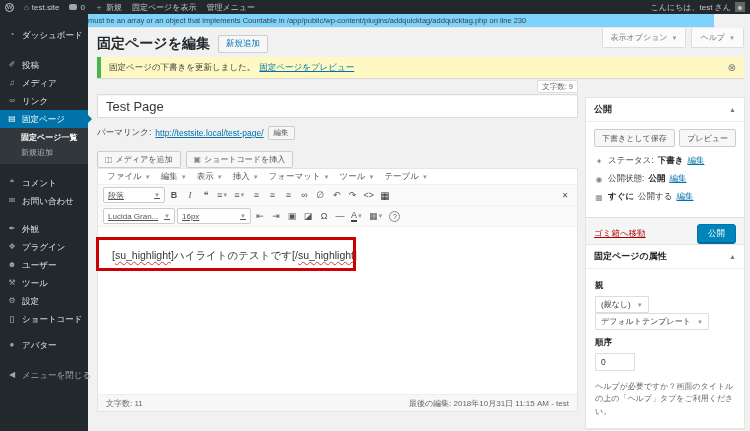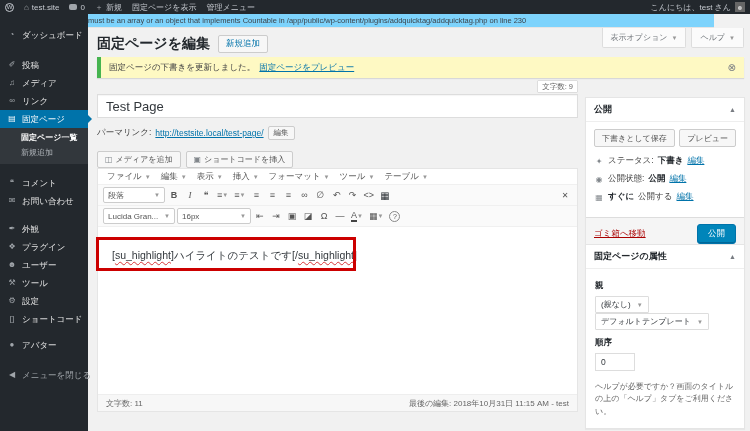--- a/index.html
+++ b/index.html
@@ -94,21 +94,21 @@
   .toolbar { height:21px; display:flex; align-items:center; gap:2px; padding:0 5px;
     border-bottom:1px solid #f0f0f0; background:#fafafa; flex:none; }
   .tb { min-width:14px; height:16px; display:inline-flex; align-items:center; justify-content:center;
     font-size:9px; color:#555; padding:0 2px; cursor:pointer; border-radius:2px; }
   .tb.bld { font-weight:bold; }
   .tb.itl { font-style:italic; font-family:"Liberation Serif",serif; }
   .tb.dark { color:#23282d; font-size:10px; }
   .tb.right { margin-left:auto; font-size:8px; }
   .tsel { border:1px solid #ccc; background:#fff; border-radius:2px; height:16px;
     display:inline-flex; align-items:center; justify-content:space-between; font-size:8px;
-    color:#555; padding:0 4px; gap:5px; cursor:pointer; }
+    color:#555; padding:0 4px; gap:5px; cursor:pointer;text-decoration:underline; }
   .colorA { border-bottom:2px solid #444; line-height:9px; }
   .help-circ { border:1px solid #888; border-radius:50%; width:11px; height:11px; min-width:11px;
     font-size:7px; display:inline-flex; align-items:center; justify-content:center; }
   .canvas { flex:1; position:relative; font-size:10.5px; color:#32373c; cursor:text; }
   .line { position:absolute; left:14px; top:22px; white-space:nowrap; }
   .spell { text-decoration:underline wavy #d63638 1px; text-underline-offset:2px; }
   .statusbar { height:17px; border-top:1px solid #eee; background:#f7f7f7; display:flex;
     align-items:center; font-size:8px; color:#666; padding:0 8px; flex:none; }
   .last-edit { margin-left:auto; }
 

